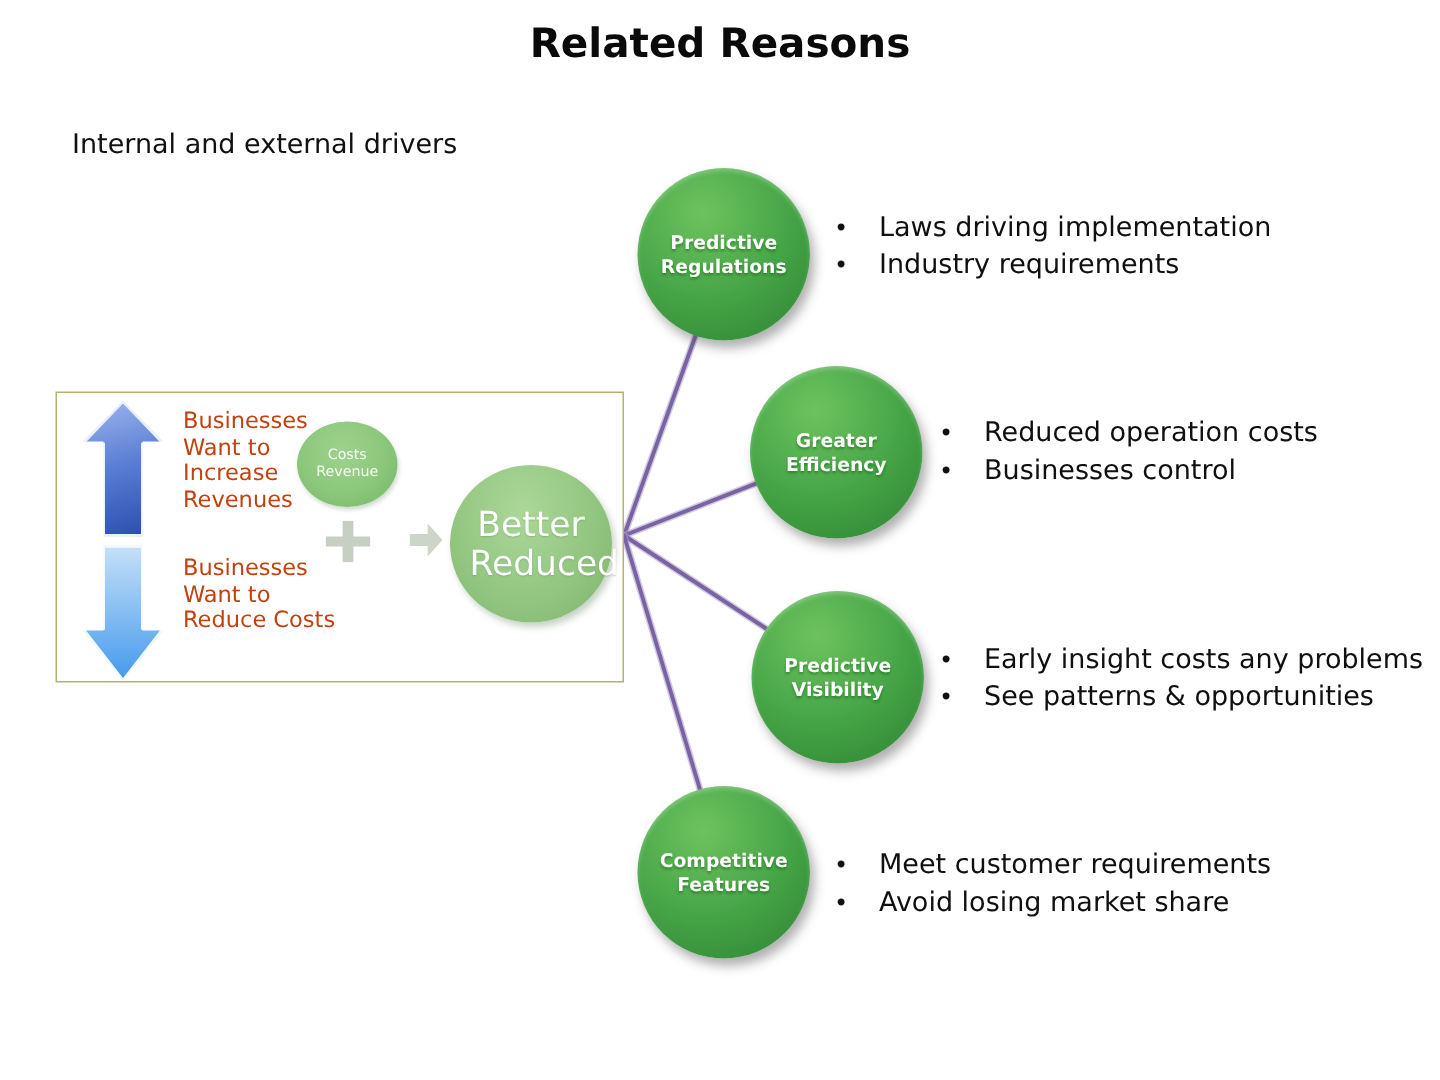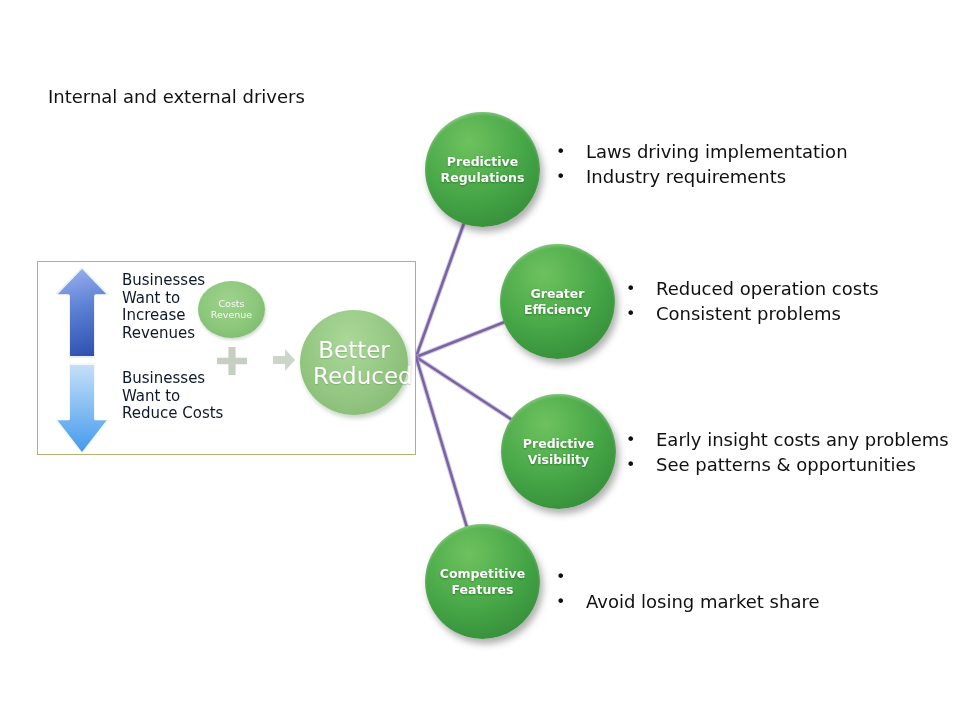--- a/index.html
+++ b/index.html
@@ -25,21 +25,21 @@
     clip-path:polygon(50% 0,100% 30%,74% 30%,74% 100%,26% 100%,26% 30%,0 30%);
   }
   .arrow-up{background:#eaf0fb;}
   .arrow-up .fill{background:linear-gradient(165deg,#9db3ee 0%,#5c80d4 45%,#2a4dae 100%);}
   .arrow-down{left:17px;top:101px;width:54px;height:91px;}
   .arrow-down,.arrow-down .fill{
     clip-path:polygon(26% 0,74% 0,74% 63%,100% 63%,50% 100%,0 63%,26% 63%);
   }
   .arrow-down{background:#f2f8fe;}
   .arrow-down .fill{background:linear-gradient(to bottom,#c4dff8 0%,#7fbaf2 55%,#459aee 100%);}
-  .box-text{position:absolute;width:110px;font-size:15px;line-height:17.5px;color:#0f172a;}
+  .box-text{position:absolute;width:110px;font-size:15px;line-height:17.5px;color:#c2410c;}
   .text-increase{left:84px;top:10px;}
   .text-reduce{left:84px;top:108px;}
   .mini-ellipse{
     position:absolute;border-radius:50%;display:flex;align-items:center;justify-content:center;
     color:rgba(255,255,255,.93);text-align:center;
     background:radial-gradient(ellipse at 45% 35%,#9fd28c 0%,#8bc77b 55%,#77b366 100%);
     box-shadow:1px 2px 3px rgba(120,150,120,.35);
   }
   .ellipse-higher{left:160px;top:19px;width:67px;height:57px;font-size:9.5px;line-height:10.5px;}
   .ellipse-higher span{width:50px;}
@@ -91,20 +91,21 @@
   .bg-2{left:626px;top:428px;}
   .bg-3{left:556px;top:565px;}
   .bullet-row{display:flex;}
   .bullet-dot{width:12px;margin-right:18px;font-size:16px;}
 </style>
 </head>
 <body>
 
 <div class="slide">
 
+  <div class="title">Related Reasons</div>
   <div class="subtitle">Internal and external drivers</div>
 
   <svg class="connectors" width="960" height="720">
     <line class="halo" x1="416" y1="357" x2="483" y2="170"></line>
     <line class="core" x1="416" y1="357" x2="483" y2="170"></line>
     <line class="halo" x1="416" y1="357" x2="558" y2="301"></line>
     <line class="core" x1="416" y1="357" x2="558" y2="301"></line>
     <line class="halo" x1="416" y1="357" x2="558" y2="450"></line>
     <line class="core" x1="416" y1="357" x2="558" y2="450"></line>
     <line class="halo" x1="416" y1="357" x2="483" y2="581"></line>
@@ -158,38 +159,39 @@
     </div>
   </div>
 
   <div class="bullet-group bg-1">
     <div class="bullet-row">
       <span class="bullet-dot">•</span>
       <span>Reduced operation costs</span>
     </div>
     <div class="bullet-row">
       <span class="bullet-dot">•</span>
-      <span>Consistent problems</span>
+      <span>Businesses control</span>
     </div>
   </div>
 
   <div class="bullet-group bg-2">
     <div class="bullet-row">
       <span class="bullet-dot">•</span>
       <span>Early insight costs any problems</span>
     </div>
     <div class="bullet-row">
       <span class="bullet-dot">•</span>
       <span>See patterns &amp; opportunities</span>
     </div>
   </div>
 
   <div class="bullet-group bg-3">
     <div class="bullet-row">
       <span class="bullet-dot">•</span>
+      <span>Meet customer requirements</span>
     </div>
     <div class="bullet-row">
       <span class="bullet-dot">•</span>
       <span>Avoid losing market share</span>
     </div>
   </div>
 
 </div>
 
 </body></html>

